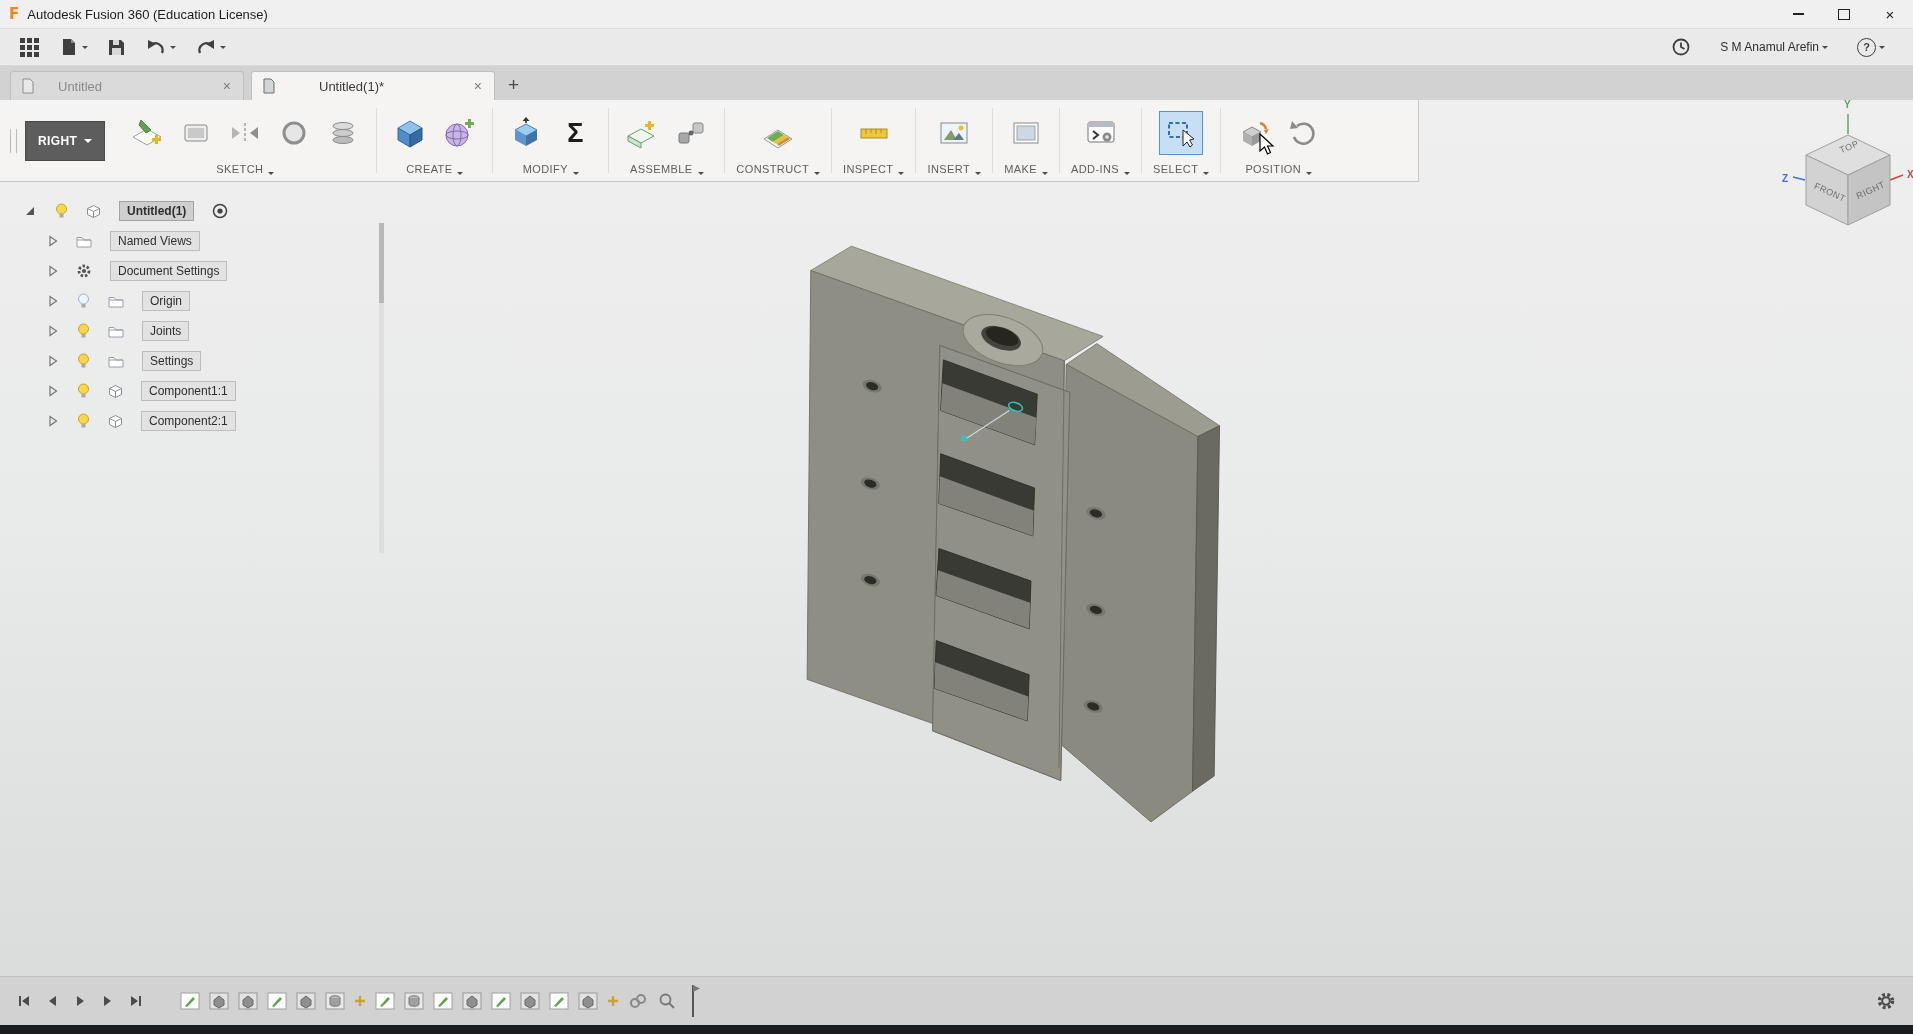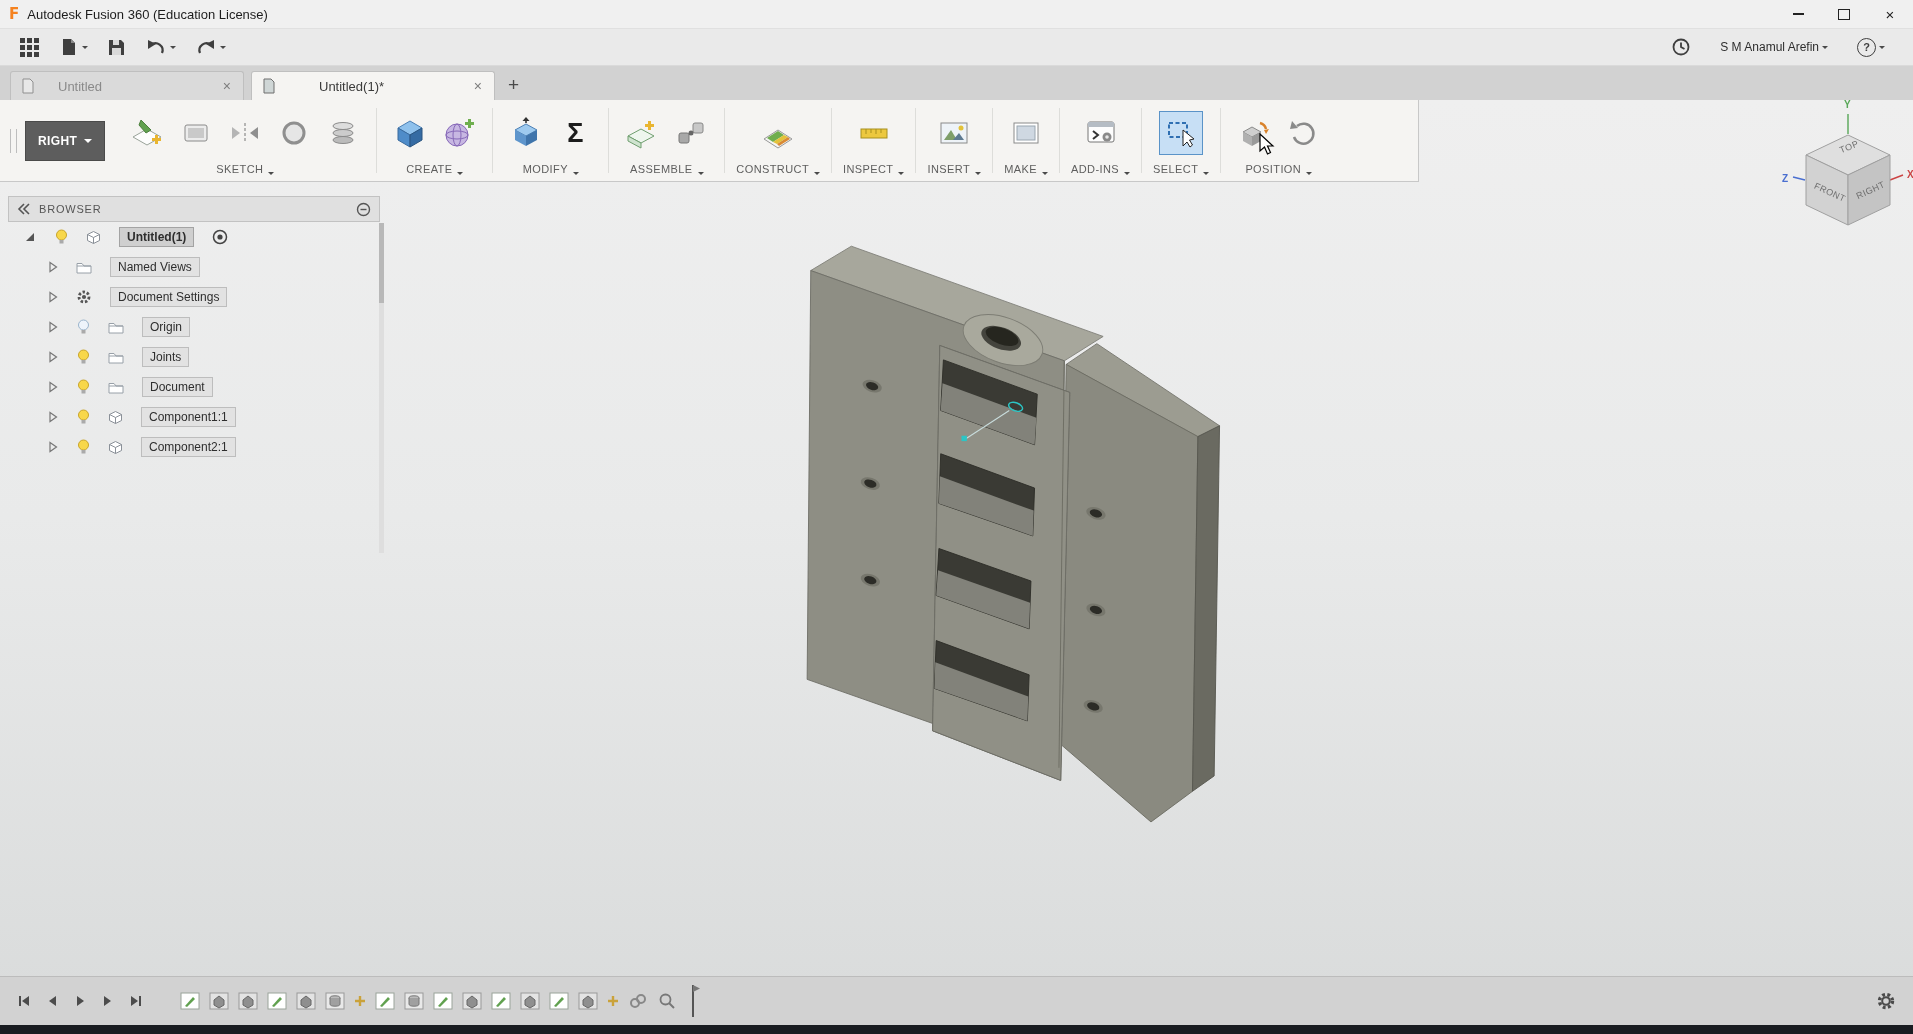--- a/index.html
+++ b/index.html
@@ -268,30 +268,20 @@
       <polygon points="68,85 110,65 110,115 68,135" fill="#c4c4c4" stroke="#a0a0a0"></polygon>
       <text class="vc-face-label" x="60" y="62" transform="rotate(-22 64 60)">TOP</text>
       <text class="vc-face-label" x="33" y="104" transform="rotate(25 47 102)">FRONT</text>
       <text class="vc-face-label" x="76" y="104" transform="rotate(-25 89 102)">RIGHT</text>
       <text class="vc-axis" x="64" y="18" fill="#58a758">Y</text>
       <text class="vc-axis" x="127" y="88" fill="#cc4444">X</text>
       <text class="vc-axis" x="2" y="92" fill="#4a6fd0">Z</text>
     </svg>
 
     <div class="browser-panel">
-      <div class="panel-header">
-        <svg width="14" height="12">
-          <path d="M7,1 L2,6 L7,11 M12,1 L7,6 L12,11" fill="none" stroke="#555" stroke-width="1.6"></path>
-        </svg>
-        <span class="panel-title">BROWSER</span>
-        <svg width="15" height="15">
-          <circle cx="7.5" cy="7.5" r="6" fill="none" stroke="#555" stroke-width="1.4"></circle>
-          <path d="M4.5,7.5 h6" stroke="#555" stroke-width="1.4"></path>
-        </svg>
-      </div>
       <div class="vscroll">
           <div class="thumb"></div>
         </div>
 
       <div class="brow root">
         <svg width="12" height="12">
             <path d="M10,2 L10,10 L2,10 Z" fill="#555"></path>
           </svg>
         <span class="bulb-slot">
             <svg width="13" height="16">
@@ -373,21 +363,21 @@
         <span class="bulb-slot">
             <svg width="13" height="16">
           <circle cx="6.5" cy="6" r="5" fill="#f8d74a" stroke="#c9a52a"></circle>
               <rect x="4.5" y="11" width="4" height="3.5" fill="#aaa"></rect>
             </svg>
           </span>
         <svg width="16" height="13">
           <path d="M1,2.5 h5 l2,2.5 h7 v7 h-14 z" fill="#fff" stroke="#98a0a8"></path>
             <path d="M1,5 h14" stroke="#98a0a8"></path>
         </svg>
-        <span class="chip">Document</span>
+        <span class="chip">Settings</span>
       </div>
 
       <div class="brow">
         <svg width="10" height="12">
             <path d="M2,1.5 L8.5,6 L2,10.5 Z" fill="none" stroke="#777" stroke-width="1.2"></path>
           </svg>
         <span class="bulb-slot">
             <svg width="13" height="16">
           <circle cx="6.5" cy="6" r="5" fill="#f8d74a" stroke="#c9a52a"></circle>
               <rect x="4.5" y="11" width="4" height="3.5" fill="#aaa"></rect>

